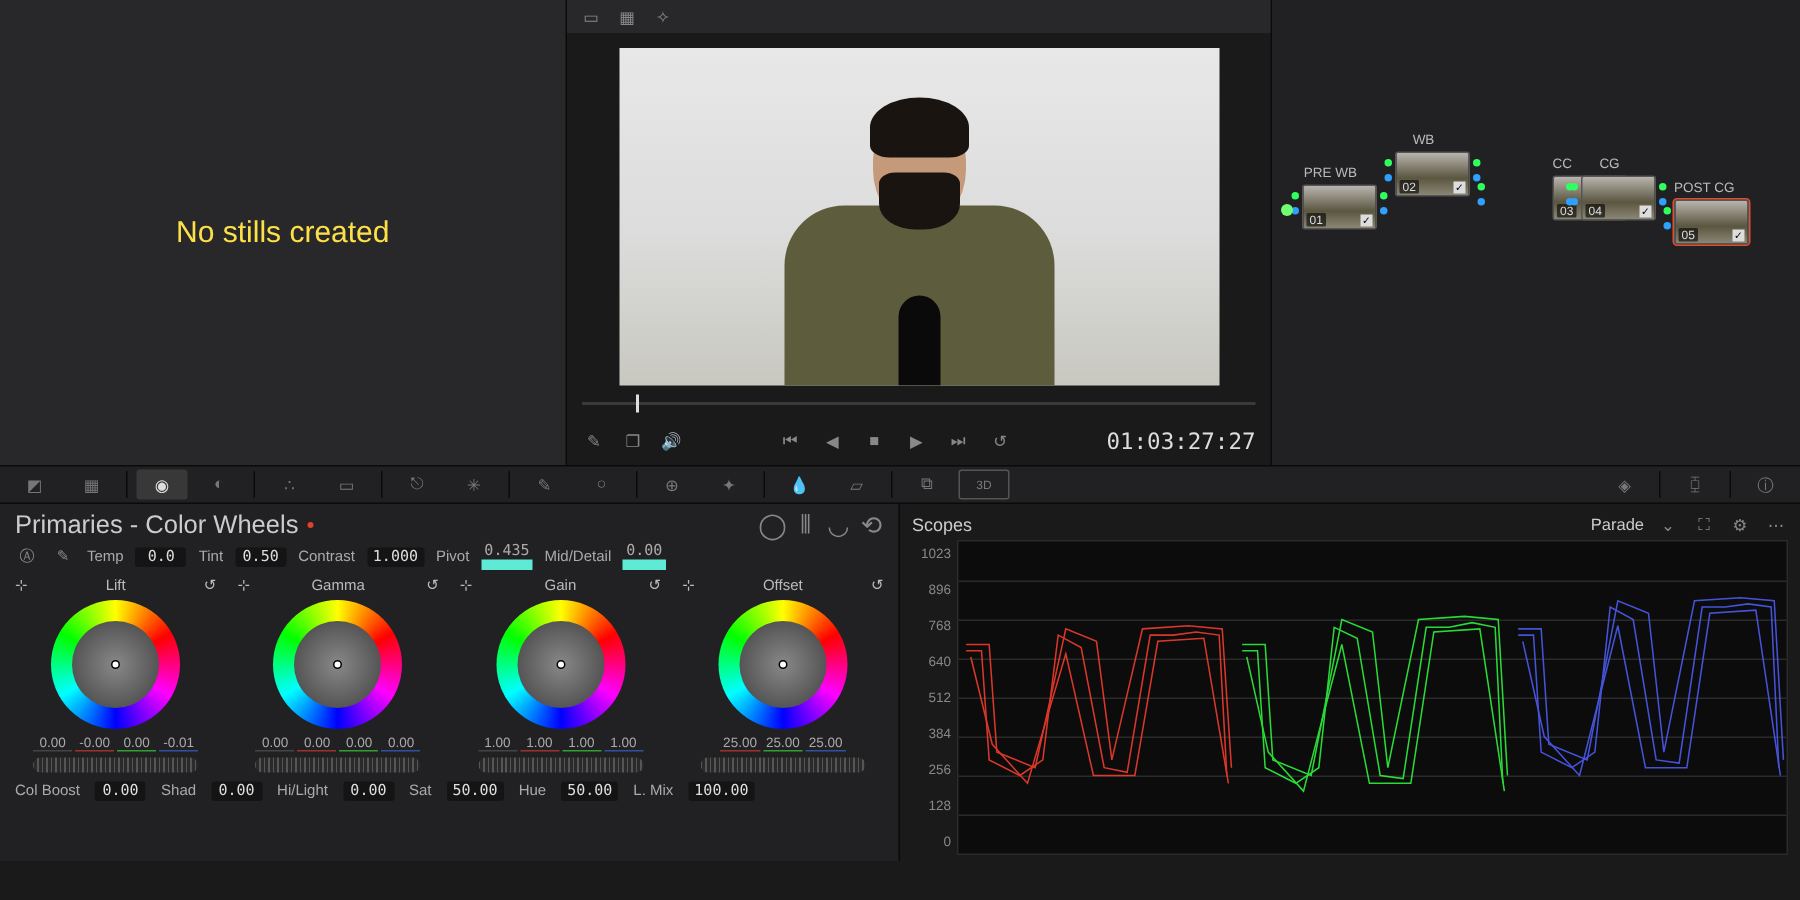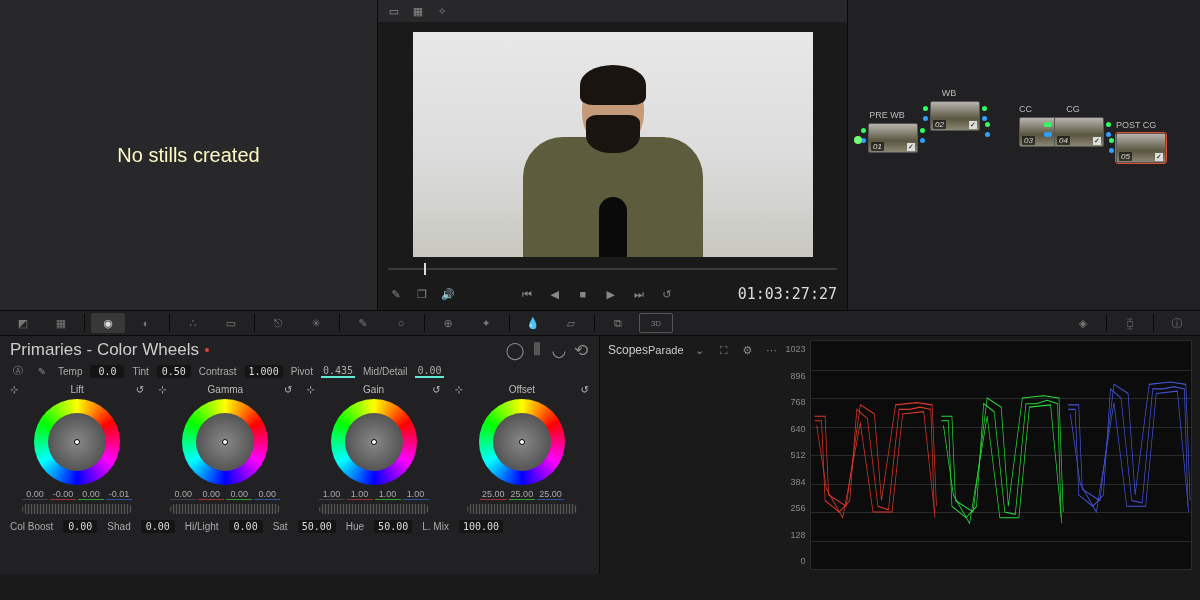--- a/index.html
+++ b/index.html
@@ -1,19 +1,19 @@
 <!DOCTYPE html>
 <html><head>
 <meta charset="utf-8">
 <style>
 * { margin: 0; padding: 0; box-sizing: border-box; font-family: -apple-system, BlinkMacSystemFont, "Segoe UI", sans-serif; }
 body { background: #1a1a1a; color: #aaa; font-size: 11px; width: 1200px; height: 600px; overflow: hidden; }
 .top-row { display: flex; height: 310px; }
 .stills-panel { width: 378px; background: #28282a; border-right: 1px solid #0a0a0a; display: flex; align-items: center; justify-content: center; }
-.stills-empty { color: #fef9c3; font-size: 20px; }
+.stills-empty { color: #fde047; font-size: 20px; }
 .viewer-panel { width: 470px; background: #1a1a1a; display: flex; flex-direction: column; border-right: 1px solid #0a0a0a; }
 .viewer-toolbar { height: 22px; background: #28282a; display: flex; align-items: center; padding: 0 8px; gap: 8px; }
 .tb-icon { width: 16px; height: 14px; display: inline-flex; align-items: center; justify-content: center; color: #888; cursor: pointer; }
 .viewer-video { flex: 1; padding: 6px 30px 0 30px; display: flex; align-items: center; justify-content: center; }
 .video-frame { width: 400px; height: 225px; background: linear-gradient(180deg,#e8e8e8 0%,#dcdcdc 55%,#c8c8c0 100%); position: relative; overflow: hidden; }
 .person { position: absolute; left: 50%; transform: translateX(-50%); bottom: 0; width: 220px; height: 200px; }
 .head { position: absolute; left: 50%; transform: translateX(-50%); top: 12px; width: 62px; height: 80px; background: #c49a7a; border-radius: 50% 50% 45% 45%; }
 .hair { position: absolute; left: 50%; transform: translateX(-50%); top: 8px; width: 66px; height: 40px; background: #1a1410; border-radius: 50% 50% 20% 20%; }
 .beard { position: absolute; left: 50%; transform: translateX(-50%); top: 58px; width: 54px; height: 38px; background: #1a1410; border-radius: 20% 20% 45% 45%; }
 .torso { position: absolute; left: 50%; transform: translateX(-50%); bottom: 0; width: 180px; height: 120px; background: #5d5d3e; border-radius: 40px 40px 0 0; }
@@ -24,47 +24,47 @@
 .transport { height: 32px; display: flex; align-items: center; padding: 0 10px; gap: 10px; }
 .transport .spacer { flex: 1; }
 .transport-btns { display: flex; gap: 12px; align-items: center; }
 .tc { font-family: monospace; font-size: 15px; color: #ddd; }
 .node-panel { flex: 1; background: #212123; padding: 60px 6px 6px 10px; position: relative; }
 .node-graph { position: relative; height: 120px; }
 .node { position: absolute; width: 38px; }
 .node-lbl { color: #bbb; font-size: 9px; text-align: center; margin-bottom: 3px; white-space: nowrap; }
 .node-thumb { width: 50px; height: 30px; background: linear-gradient(180deg,#b8b4ae 0%,#5a5640 60%,#8a8674 100%); border: 1px solid #555; border-radius: 2px; position: relative; }
 .node-thumb.sel { outline: 1px solid #e05030; }
-.node-num { position: absolute; bottom: 1px; left: 2px; font-size: 8px; color: #ddd; background: rgba(0,0,0,.6); padding: 0 2px; border-radius: 1px; font-style: italic; }
+.node-num { position: absolute; bottom: 1px; left: 2px; font-size: 8px; color: #ddd; background: rgba(0,0,0,.6); padding: 0 2px; border-radius: 1px; }
 .node-chk { position: absolute; bottom: 1px; right: 2px; width: 8px; height: 8px; background: #ddd; font-size: 7px; color: #000; display: flex; align-items: center; justify-content: center; }
 .conn-dot { position: absolute; width: 5px; height: 5px; border-radius: 50%; }
 .tool-row { height: 26px; background: #212123; border-top: 1px solid #0a0a0a; border-bottom: 1px solid #0a0a0a; display: flex; align-items: center; padding: 0 6px; gap: 4px; }
 .tool-btn { width: 34px; height: 20px; display: flex; align-items: center; justify-content: center; color: #777; cursor: pointer; border-radius: 2px; }
 .tool-btn.active { background: #383838; color: #ddd; }
 .tool-sep { width: 1px; height: 18px; background: #0a0a0a; margin: 0 2px; }
 .bottom-row { display: flex; height: 238px; }
 .wheels-panel { width: 600px; background: #212123; padding: 4px 10px; border-right: 1px solid #0a0a0a; display: flex; flex-direction: column; }
 .panel-hdr { display: flex; align-items: center; height: 20px; color: #ccc; font-size: 17px; }
 .panel-hdr .rt { display: flex; gap: 6px; margin-left: auto; }
 .globals { display: flex; align-items: center; gap: 8px; height: 22px; font-size: 10px; }
 .val-box { background: #141414; color: #ddd; padding: 1px 4px; border-radius: 2px; font-family: monospace; min-width: 34px; text-align: center; }
-.val-ul { border-bottom: 2px solid #5eead4; padding: 0 2px; font-family: monospace; }
+.val-ul { border-bottom: 7px solid #5eead4; padding: 0 2px; font-family: monospace; }
 .wheels-grid { display: flex; gap: 14px; margin-top: 2px; }
 .wheel-col { flex: 1; display: flex; flex-direction: column; align-items: center; gap: 4px; }
 .wheel-hdr { display: flex; width: 100%; align-items: center; font-size: 10px; color: #bbb; }
 .wheel-hdr .nm { flex: 1; text-align: center; }
 .color-wheel { width: 86px; height: 86px; border-radius: 50%; position: relative; background: conic-gradient(from 90deg,#ff0080,#ff00ff,#8000ff,#0000ff,#0080ff,#00ffff,#00ff80,#00ff00,#80ff00,#ffff00,#ff8000,#ff0000,#ff0080); }
 .wheel-inner { position: absolute; inset: 14px; border-radius: 50%; background: radial-gradient(circle,#888 0%,#555 70%,#444 100%); }
 .wheel-dot { position: absolute; left: 50%; top: 50%; width: 6px; height: 6px; margin: -3px; border-radius: 50%; background: #fff; border: 1px solid #000; }
 .wheel-vals { display: flex; gap: 2px; font-size: 9px; font-family: monospace; }
 .wheel-vals span { border-bottom: 1px solid #444; padding: 0 2px; min-width: 26px; text-align: center; }
 .wheel-vals .r { border-color: #a03030; } .wheel-vals .g { border-color: #30a030; } .wheel-vals .b { border-color: #3050a0; }
 .jog { width: 110px; height: 10px; background: repeating-linear-gradient(90deg,#555 0 1px,#2a2a2a 1px 3px); border-radius: 5px; }
 .bottom-params { display: flex; gap: 10px; font-size: 10px; align-items: center; margin-top: 6px; }
-.scopes-panel { flex: 1; background: #1a1a1a; padding: 4px 8px; display: flex; flex-direction: row; }
+.scopes-panel { flex: 1; background: #1a1a1a; padding: 4px 8px; display: flex; flex-direction: column; }
 .scopes-hdr { display: flex; align-items: center; height: 20px; }
 .scopes-hdr .ttl { color: #ccc; font-size: 12px; }
 .scopes-hdr .rt { margin-left: auto; display: flex; gap: 8px; align-items: center; }
 .scope-body { flex: 1; display: flex; }
 .scope-axis { width: 30px; display: flex; flex-direction: column; justify-content: space-between; text-align: right; padding: 4px 4px 4px 0; font-size: 9px; color: #888; }
 .scope-canvas { flex: 1; background: #0c0c0c; position: relative; border: 1px solid #2a2a2a; }
 .grid-h { position: absolute; left: 0; right: 0; height: 1px; background: #2a2a2a; }
 svg.parade { position: absolute; inset: 0; width: 100%; height: 100%; }
 .dot-red { position: absolute; width: 4px; height: 4px; background: #e04030; border-radius: 50%; top: 2px; }
 </style>
@@ -133,21 +133,21 @@
           <div class="node-lbl">WB</div>
     <div class="node-thumb ">
       <span class="node-num">02</span>
             <span class="node-chk">✓</span>
     </div>
         </div>
         <div class="conn-dot" style="background: rgb(48, 255, 96); left: 65px; top: 46px;"></div>
         <div class="conn-dot" style="background: rgb(48, 255, 96); left: 124px; top: 46px;"></div>
         <div class="conn-dot" style="background: rgb(48, 160, 255); left: 65px; top: 56px;"></div>
         <div class="conn-dot" style="background: rgb(48, 160, 255); left: 124px; top: 56px;"></div>
-        <div class="node" style="left: 134px; top: 44px; padding-left: 27px;">
+        <div class="node" style="left: 150px; top: 44px; padding-left: 27px;">
           <div class="node-lbl">CC</div>
     <div class="node-thumb ">
       <span class="node-num">03</span>
             <span class="node-chk">✓</span>
     </div>
         </div>
         <div class="conn-dot" style="background: rgb(48, 255, 96); left: 127px; top: 62px;"></div>
         <div class="conn-dot" style="background: rgb(48, 255, 96); left: 186px; top: 62px;"></div>
         <div class="conn-dot" style="background: rgb(48, 160, 255); left: 127px; top: 72px;"></div>
         <div class="conn-dot" style="background: rgb(48, 160, 255); left: 186px; top: 72px;"></div>

